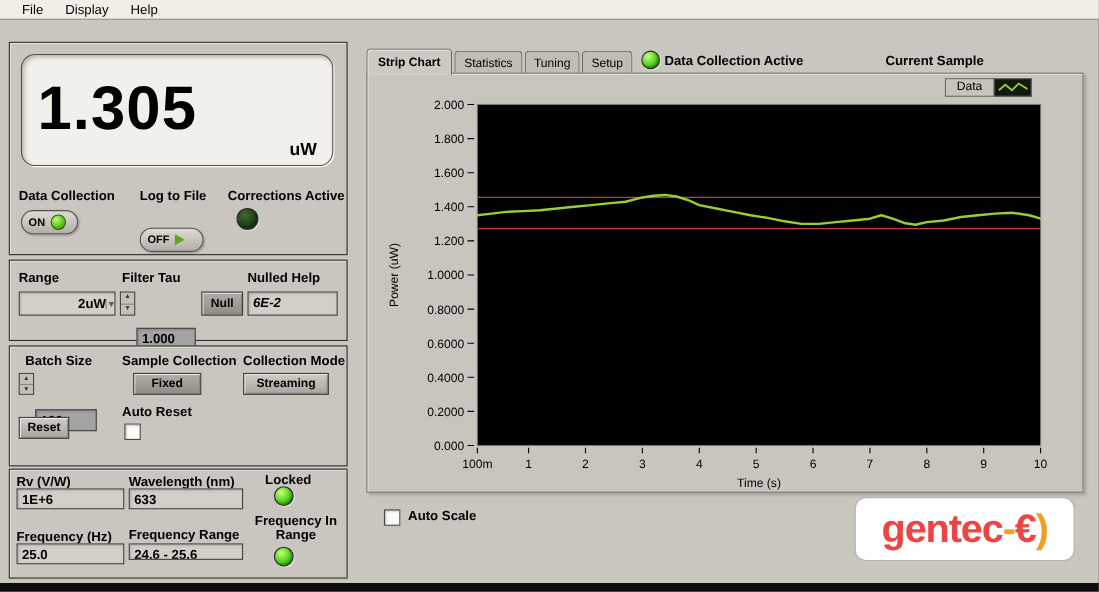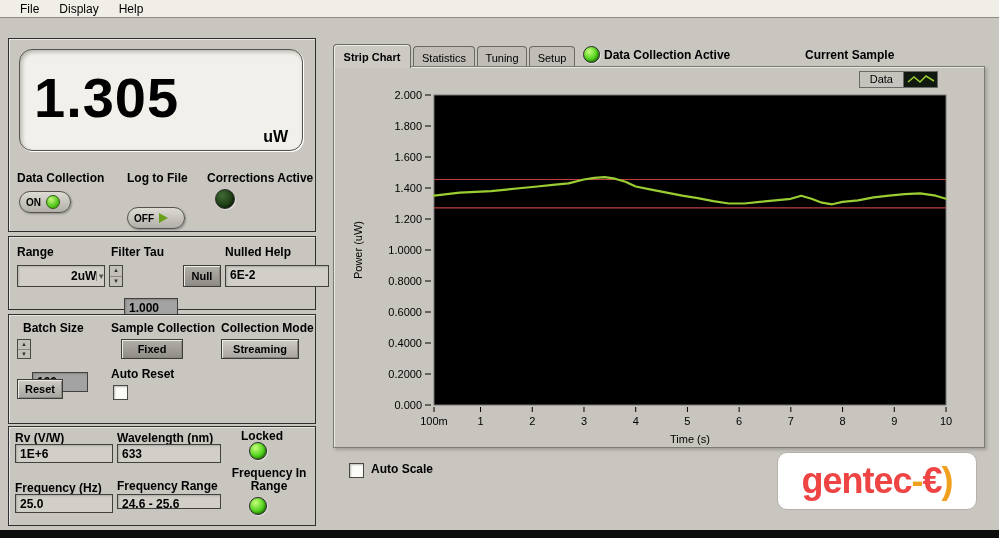--- a/index.html
+++ b/index.html
@@ -98,21 +98,21 @@
     <div class="dropdown" style="left:8px;top:28px;width:88px;height:22px;">
       <span class="dd-value">2uW</span>
       <span class="dd-arrow">▼</span>
     </div>
     <div class="spin" style="left:100px;top:28px;height:22px;">
       <span>▲</span>
       <span>▼</span>
     </div>
     <div class="fld fld-white" style="left:115px;top:28px;width:54px;height:22px;">1.000</div>
     <div class="btn btn-dark" style="left:174px;top:28px;width:38px;height:22px;">Null</div>
-    <div class="fld" style="left:216px;top:28px;width:104px;height:22px;">6E-2</div>
+    <div class="fld" style="left:216px;top:28px;width:82px;height:22px;font-style:italic;">6E-2</div>
   </div>
 
   <div class="panel" style="left:8px;top:314px;width:306px;height:108px;">
     <span class="lbl" style="left:14px;top:6px;">Batch Size</span>
     <span class="lbl" style="left:102px;top:6px;">Sample Collection</span>
     <span class="lbl" style="left:212px;top:6px;">Collection Mode</span>
     <div class="spin" style="left:8px;top:24px;height:20px;">
       <span>▲</span>
       <span>▼</span>
     </div>

